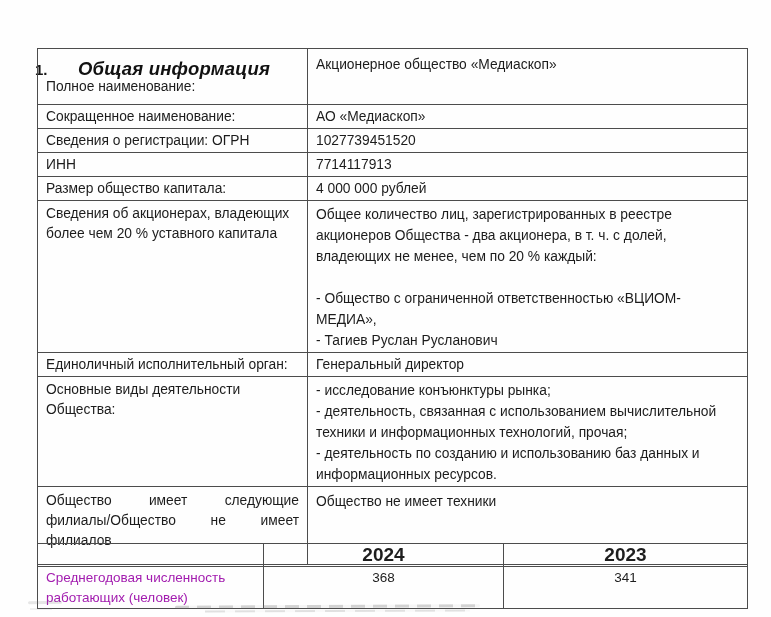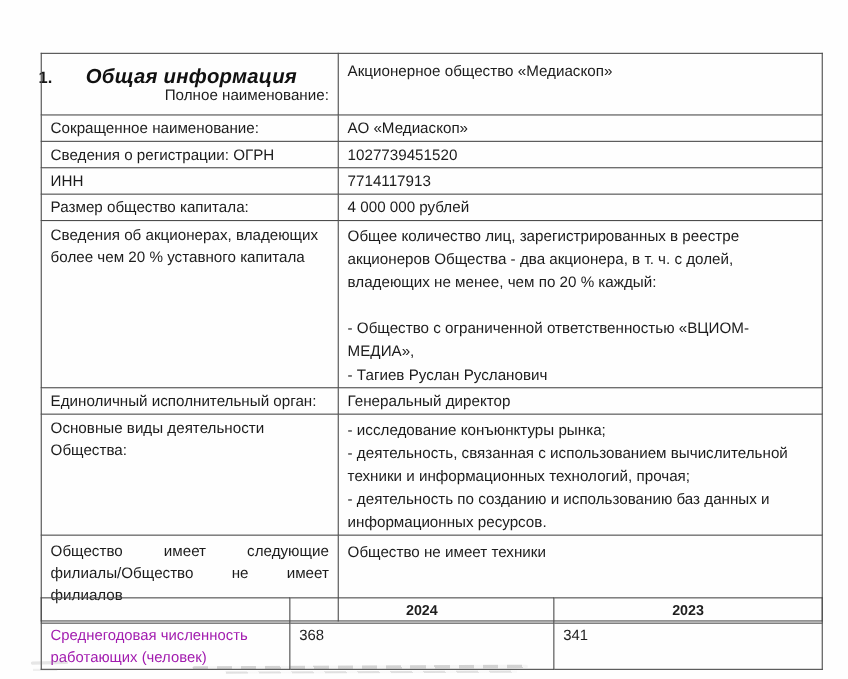--- a/index.html
+++ b/index.html
@@ -46,42 +46,42 @@
 
   .t1 {
     position: absolute; left: 37px; top: 48px;
     width: 710px;
     border: 1.5px solid #3c3c3c;
   }
   .t1 td.lbl { color: #1c1c1c; }
   .t1 td.val { color: #1c1c1c; white-space: pre-line; }
 
   .t1 tr.r1 td { height: 47px; }
-  .t1 tr.r1 td.lbl { vertical-align: bottom; padding-bottom: 7px; text-align: right; }
+  .t1 tr.r1 td.lbl { vertical-align: bottom; padding-bottom: 7px; }
   .t1 tr.r1 td.val { vertical-align: top; padding-top: 5px; }
   .t1 tr.r2 td, .t1 tr.r3 td, .t1 tr.r4 td,
   .t1 tr.r5 td, .t1 tr.r6 td, .t1 tr.r8 td { height: 18px; vertical-align: middle; }
   .t1 tr.r7 td  { height: 126px; vertical-align: top; padding-top: 3px; }
   .t1 tr.r9 td  { height: 104px; vertical-align: top; padding-top: 3px; }
   .t1 tr.r10 td { height: 72px;  vertical-align: top; padding-top: 4px; }
   .t1 tr.r10 td.lbl { text-align: justify; text-align-last: left; }
   .t1 td.val { line-height: 21px; }
 
   .t2 {
     position: absolute; left: 37px; top: 543px;
     width: 710px;
     border: 1.5px solid #383838;
   }
   .t2 tr.hdr td {
     height: 17px; font-weight: bold; text-align: center;
-    vertical-align: middle; font-size: 13px;
+    vertical-align: middle; font-size: 19px;
   }
   .t2 tr.data td { height: 34px; vertical-align: top; line-height: 19.5px; }
   .t2 td.lbl2 { text-align: left; font-size: 13.5px; color: #a21caf; }
-  .t2 td.num2 { text-align: left; font-size: 13.5px; margin-top: 18px; }
+  .t2 td.num2 { text-align: center; font-size: 13.5px; margin-top: 18px; }
 
   
   .artifact { position: absolute; pointer-events: none; }
   .smudge-long {
     left: 175px; top: 605px; width: 305px; height: 3px;
     background: repeating-linear-gradient(90deg,
       rgba(110,110,110,0.30) 0 14px, rgba(110,110,110,0.06) 14px 22px);
     transform: rotate(-0.25deg);
     border-radius: 2px;
   }

